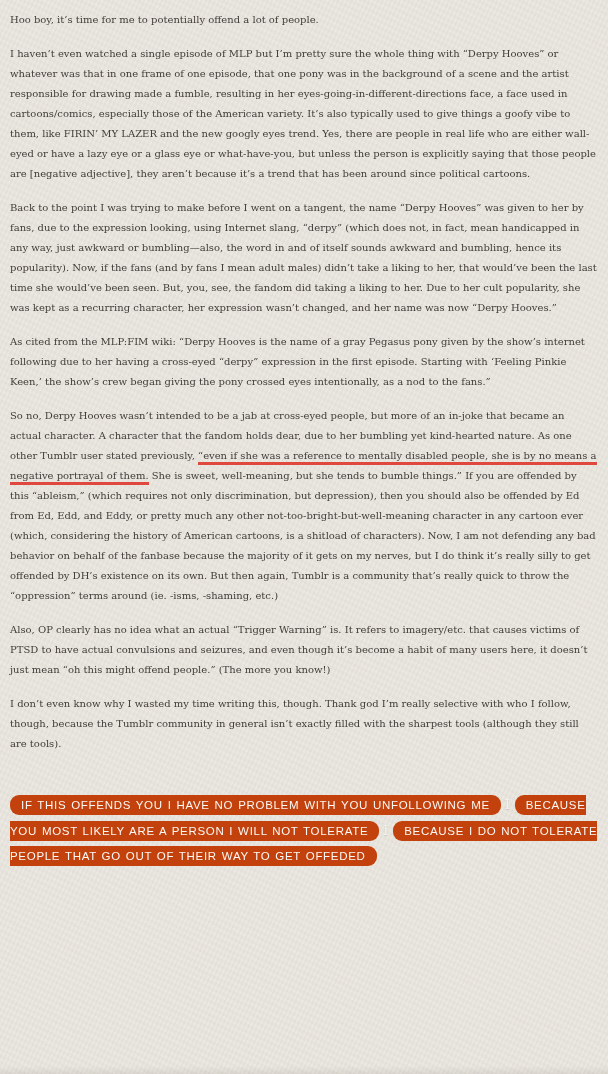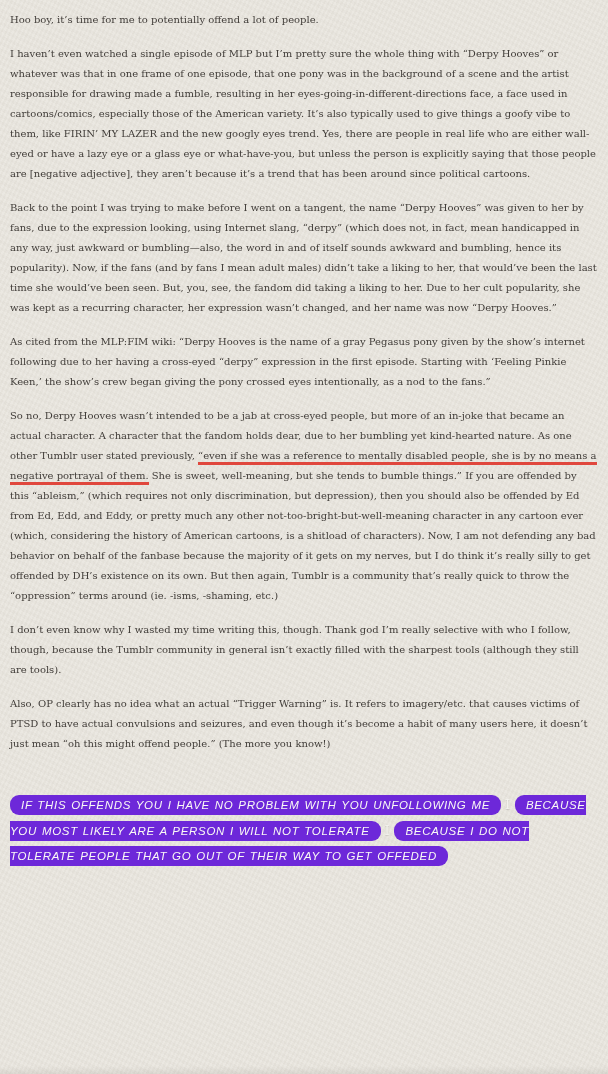--- a/index.html
+++ b/index.html
@@ -48,26 +48,25 @@
   .tags {
     margin-top: 38px;
     font-family: "Liberation Sans", sans-serif;
     font-size: 11.5px;
     line-height: 25px;
     letter-spacing: 0.7px;
     color: #faf9f5;
     word-spacing: 1px;
   }
   .tag {
-    background: #6d28d9;
+    background: #c2410c;
     border-radius: 9px;
     padding: 4px 11px;
     color: #faf9f5;
     cursor: pointer;
-    font-style: italic;
   }
   .tag-sep {
     font-family: "DejaVu Serif", serif;
     color: #f3f2ed;
     font-size: 13px;
     margin: 0 4px;
     text-shadow: 0 1px 1px rgba(120,115,105,0.25);
   }
 </style>
 </head>
@@ -78,22 +77,22 @@
   <p class="body-para">Hoo boy, it’s time for me to potentially offend a lot of people.</p>
 
   <p class="body-para">I haven’t even watched a single episode of MLP but I’m pretty sure the whole thing with “Derpy Hooves” or whatever was that in one frame of one episode, that one pony was in the background of a scene and the artist responsible for drawing made a fumble, resulting in her eyes-going-in-different-directions face, a face used in cartoons/comics, especially those of the American variety. It’s also typically used to give things a goofy vibe to them, like FIRIN’ MY LAZER and the new googly eyes trend. Yes, there are people in real life who are either wall-eyed or have a lazy eye or a glass eye or what-have-you, but unless the person is explicitly saying that those people are [negative adjective], they aren’t because it’s a trend that has been around since political cartoons.</p>
 
   <p class="body-para">Back to the point I was trying to make before I went on a tangent, the name “Derpy Hooves” was given to her by fans, due to the expression looking, using Internet slang, “derpy” (which does not, in fact, mean handicapped in any way, just awkward or bumbling—also, the word in and of itself sounds awkward and bumbling, hence its popularity). Now, if the fans (and by fans I mean adult males) didn’t take a liking to her, that would’ve been the last time she would’ve been seen. But, you, see, the fandom did taking a liking to her. Due to her cult popularity, she was kept as a recurring character, her expression wasn’t changed, and her name was now “Derpy Hooves.”</p>
 
   <p class="body-para">As cited from the MLP:FIM wiki: “Derpy Hooves is the name of a gray Pegasus pony given by the show’s internet following due to her having a cross-eyed “derpy” expression in the first episode. Starting with ‘Feeling Pinkie Keen,’ the show’s crew began giving the pony crossed eyes intentionally, as a nod to the fans.”</p>
 
   <p class="body-para"><span>So no, Derpy Hooves wasn’t intended to be a jab at cross-eyed people, but more of an in-joke that became an actual character. A character that the fandom holds dear, due to her bumbling yet kind-hearted nature. As one other Tumblr user stated previously, </span><span class="redline">“even if she was a reference to mentally disabled people, she is by no means a negative portrayal of them.</span><span> She is sweet, well-meaning, but she tends to bumble things.” If you are offended by this “ableism,” (which requires not only discrimination, but depression), then you should also be offended by Ed from Ed, Edd, and Eddy, or pretty much any other not-too-bright-but-well-meaning character in any cartoon ever (which, considering the history of American cartoons, is a shitload of characters). Now, I am not defending any bad behavior on behalf of the fanbase because the majority of it gets on my nerves, but I do think it’s really silly to get offended by DH’s existence on its own. But then again, Tumblr is a community that’s really quick to throw the “oppression” terms around (ie. -isms, -shaming, etc.)</span></p>
 
+  <p class="body-para">Also, OP clearly has no idea what an actual “Trigger Warning” is. It refers to imagery/etc. that causes victims of PTSD to have actual convulsions and seizures, and even though it’s become a habit of many users here, it doesn’t just mean “oh this might offend people.” (The more you know!)</p>
+
   <p class="body-para">I don’t even know why I wasted my time writing this, though. Thank god I’m really selective with who I follow, though, because the Tumblr community in general isn’t exactly filled with the sharpest tools (although they still are tools).</p>
-
-  <p class="body-para">Also, OP clearly has no idea what an actual “Trigger Warning” is. It refers to imagery/etc. that causes victims of PTSD to have actual convulsions and seizures, and even though it’s become a habit of many users here, it doesn’t just mean “oh this might offend people.” (The more you know!)</p>
 
 
   <div class="tags">
     <span class="tag">IF THIS OFFENDS YOU I HAVE NO PROBLEM WITH YOU UNFOLLOWING ME</span><span class="tag-sep">Ⅰ</span><span class="tag">BECAUSE YOU MOST LIKELY ARE A PERSON I WILL NOT TOLERATE</span><span class="tag-sep">Ⅰ</span><span class="tag">BECAUSE I DO NOT TOLERATE PEOPLE THAT GO OUT OF THEIR WAY TO GET OFFEDED</span>
   </div>
 
 </div>
 
 </body></html>

